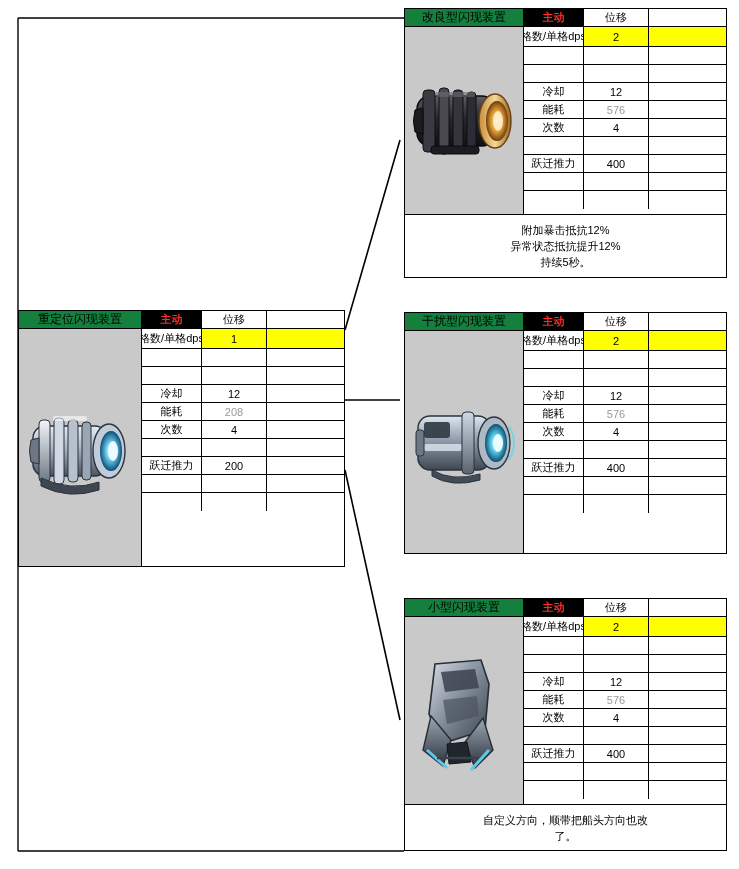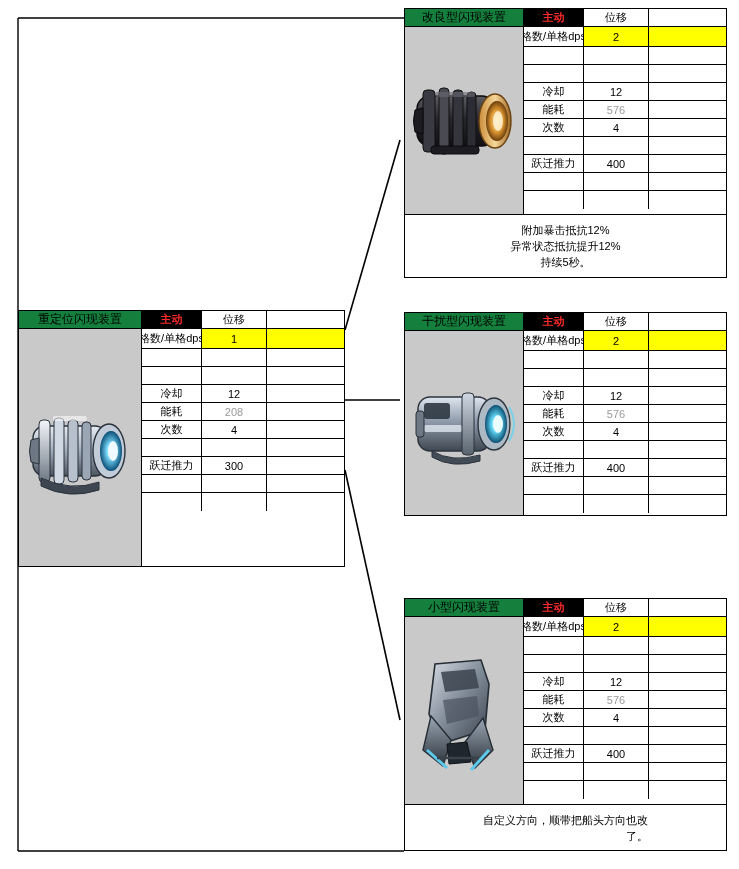--- a/index.html
+++ b/index.html
@@ -247,21 +247,21 @@
       </div>
     </div>
   </div>
   <div class="desc" style="height:63px;">
     <span class="desc-wrap">附加暴击抵抗12%
 异常状态抵抗提升12%
 持续5秒。</span>
   </div>
 </div>
 
-<div class="node" style="left:404px; top:312px; width:323px; height:204px;">
+<div class="node" style="left:404px; top:312px; width:323px; height:242px;">
   <div class="node-head">
     <div class="head-name" style="width:119px;">干扰型闪现装置</div>
     <div class="head-type" style="width:60px;">主动</div>
     <div class="head-slot" style="width:65px;">位移</div>
     <div class="head-blank"></div>
   </div>
   <div class="node-body">
     <div class="img-cell" style="width:119px;">
       <div class="art">
         <svg width="118" height="140" viewBox="0 0 118 140">
@@ -433,21 +433,21 @@
         <div class="scell-val" style="width:65px;"></div>
         <div class="scell-extra"></div>
       </div>
       <div class="srow" style="height:18px;">
         <div class="scell-label" style="width:60px;"></div>
         <div class="scell-val" style="width:65px;"></div>
         <div class="scell-extra"></div>
       </div>
     </div>
   </div>
-  <div class="desc" style="height:46px;text-align:right;">
+  <div class="desc" style="height:46px;">
     <span class="desc-wrap">自定义方向，顺带把船头方向也改
 了。</span>
   </div>
 </div>
 
 <div class="node" style="left:18px; top:310px; width:327px; height:257px;">
   <div class="node-head">
     <div class="head-name" style="width:123px;">重定位闪现装置</div>
     <div class="head-type" style="width:60px;">主动</div>
     <div class="head-slot" style="width:65px;">位移</div>
@@ -520,21 +520,21 @@
         <div class="scell-val" style="width:65px;">4</div>
         <div class="scell-extra"></div>
       </div>
       <div class="srow" style="height:18px;">
         <div class="scell-label" style="width:60px;"></div>
         <div class="scell-val" style="width:65px;"></div>
         <div class="scell-extra"></div>
       </div>
       <div class="srow" style="height:18px;">
         <div class="scell-label" style="width:60px;">跃迁推力</div>
-        <div class="scell-val" style="width:65px;">300</div>
+        <div class="scell-val" style="width:65px;">200</div>
         <div class="scell-extra"></div>
       </div>
       <div class="srow" style="height:18px;">
         <div class="scell-label" style="width:60px;"></div>
         <div class="scell-val" style="width:65px;"></div>
         <div class="scell-extra"></div>
       </div>
       <div class="srow" style="height:18px;">
         <div class="scell-label" style="width:60px;"></div>
         <div class="scell-val" style="width:65px;"></div>

